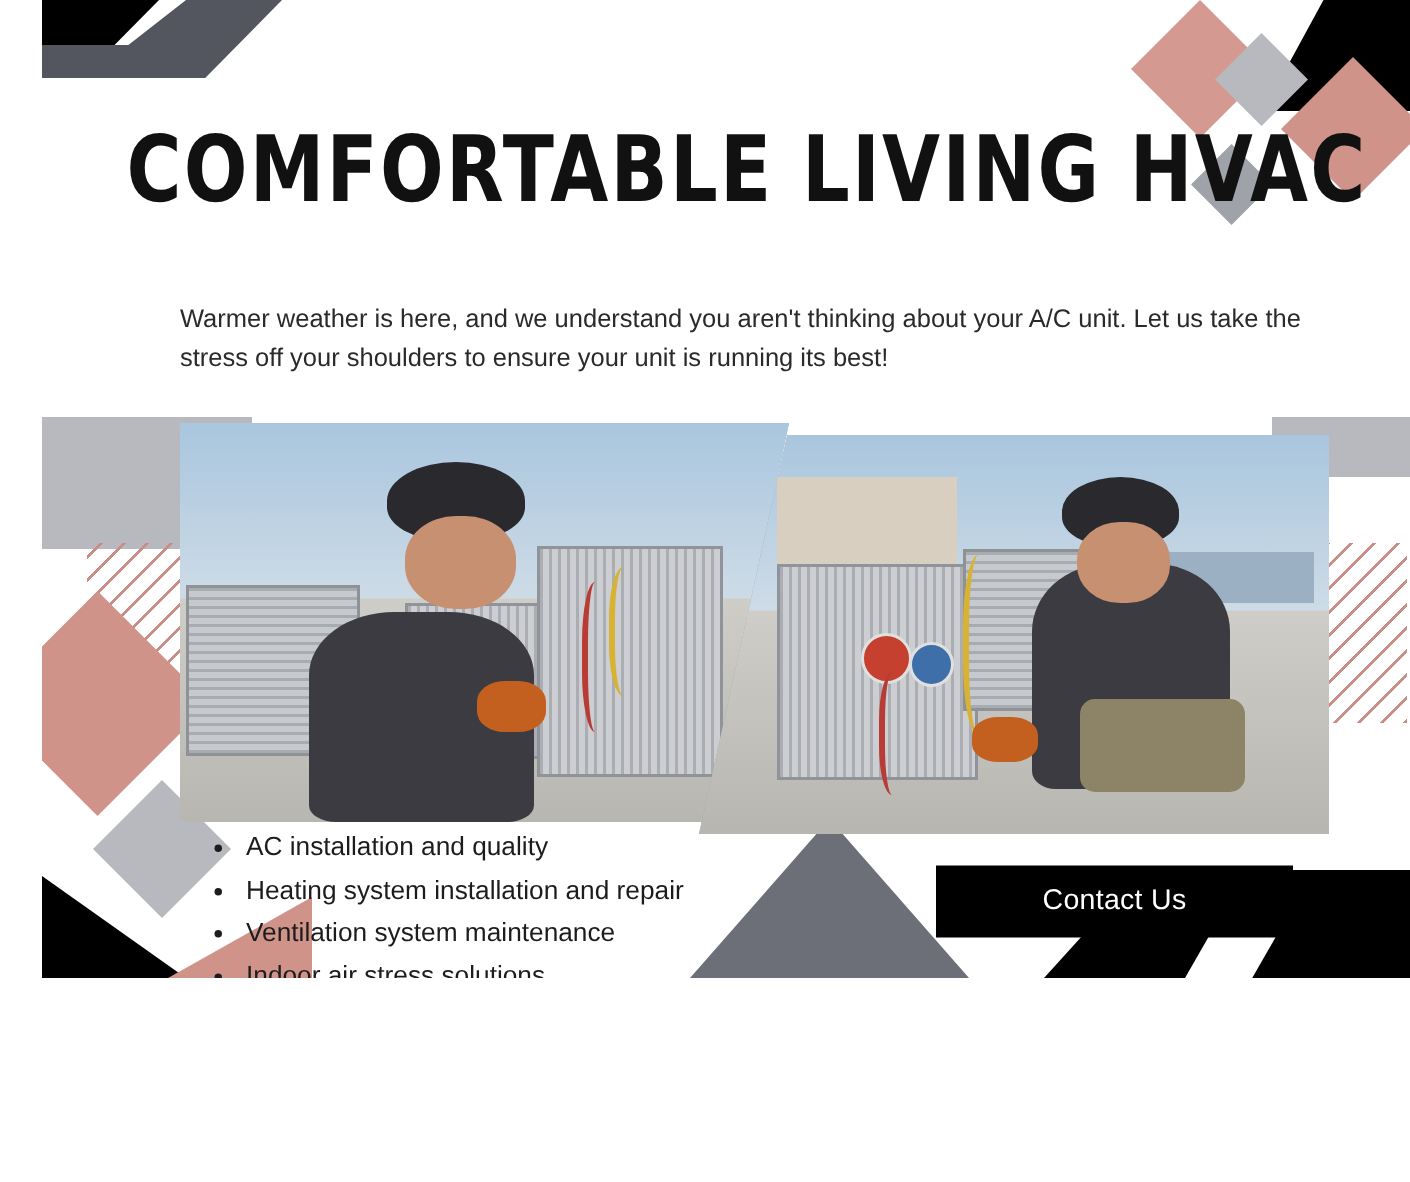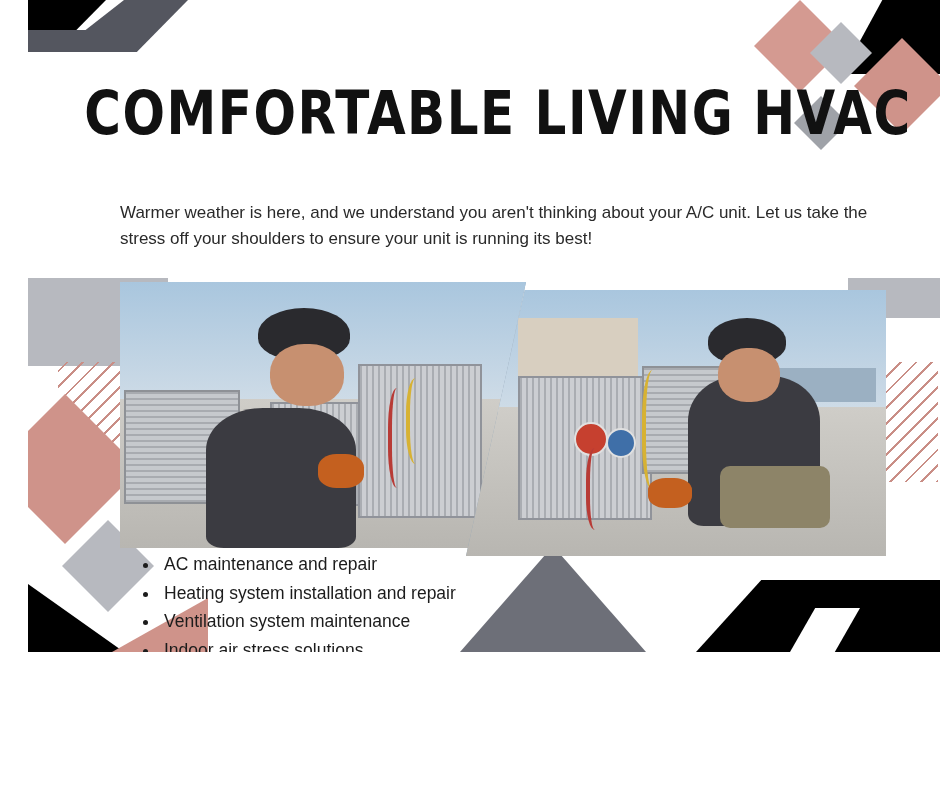--- a/index.html
+++ b/index.html
@@ -378,24 +378,25 @@
       <div class="ph-short" style="left:254px; top:176px; width:110px; height:62px;"></div>
       <div class="ph-gauge" style="left:108px; top:132px; width:30px; height:30px;"></div>
       <div class="ph-gauge-blue" style="left:140px; top:138px; width:26px; height:26px;"></div>
       <div class="ph-hose" style="left:176px; top:80px; height:120px; width:22px;"></div>
       <div class="ph-hose-red" style="left:120px; top:158px; height:82px; width:18px;"></div>
       <div class="ph-glove" style="left:182px; top:188px; width:44px; height:30px;"></div>
     </div>
   </div>
 
   <ul class="services">
-    <li>AC maintenance and repair</li>
+    <li>AC installation and quality</li>
     <li>Heating system installation and repair</li>
     <li>Ventilation system maintenance</li>
     <li>Indoor air stress solutions</li>
   </ul>
 
+  <div class="contact-btn">Contact Us</div>
 
   <div class="pricing">
     <div>Tune up $99.95</div>
   </div>
 
 </div>
 
 </body></html>

